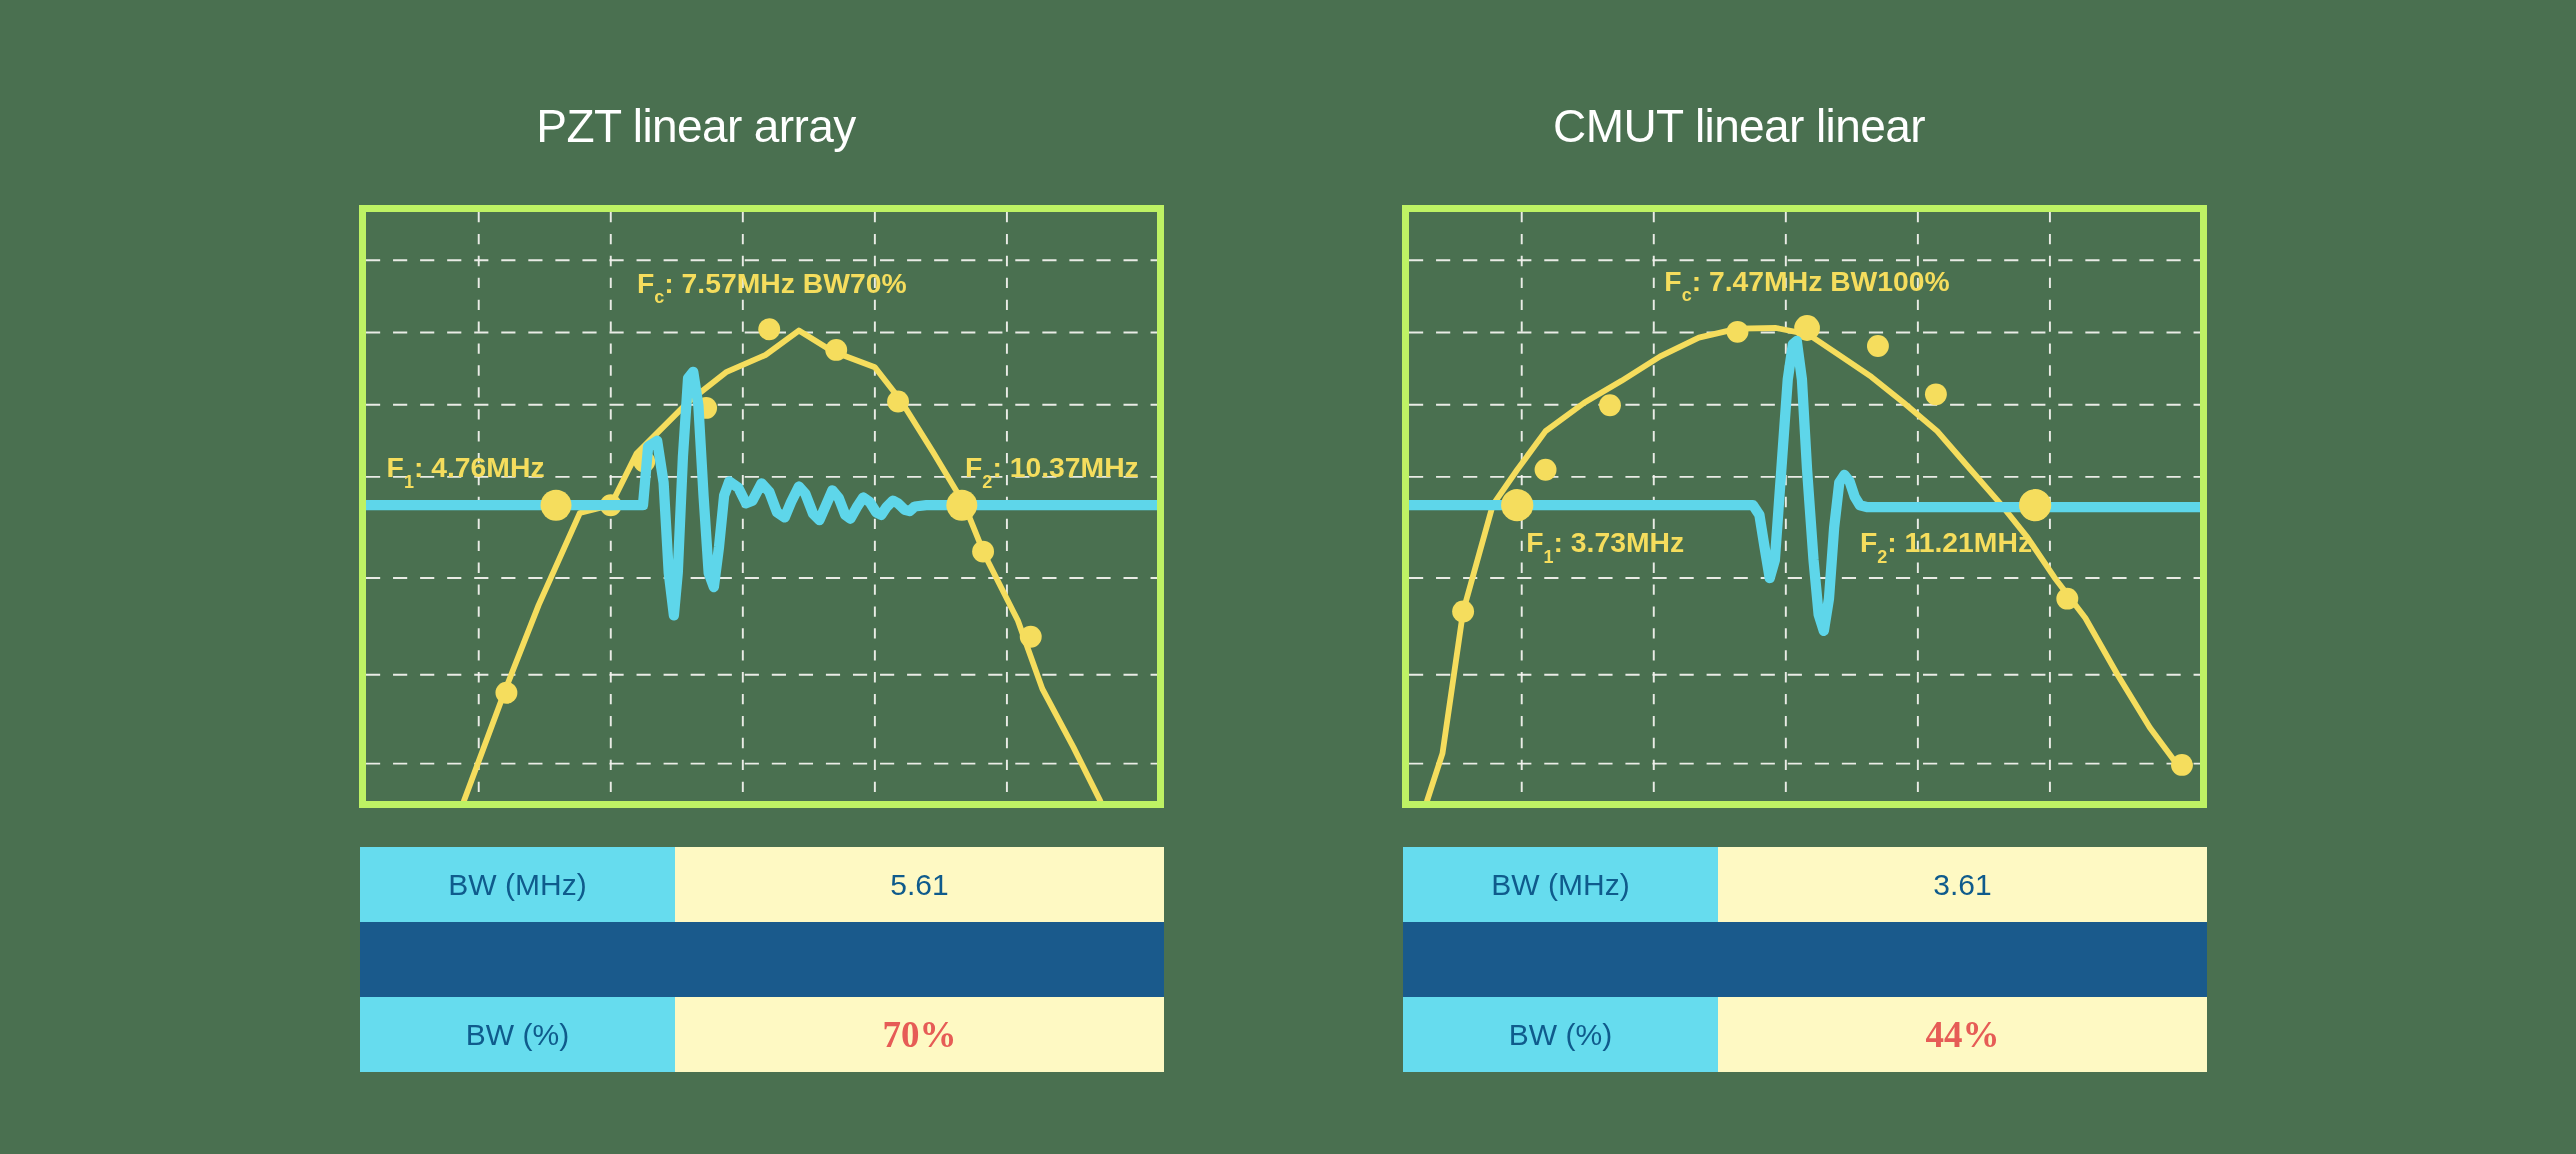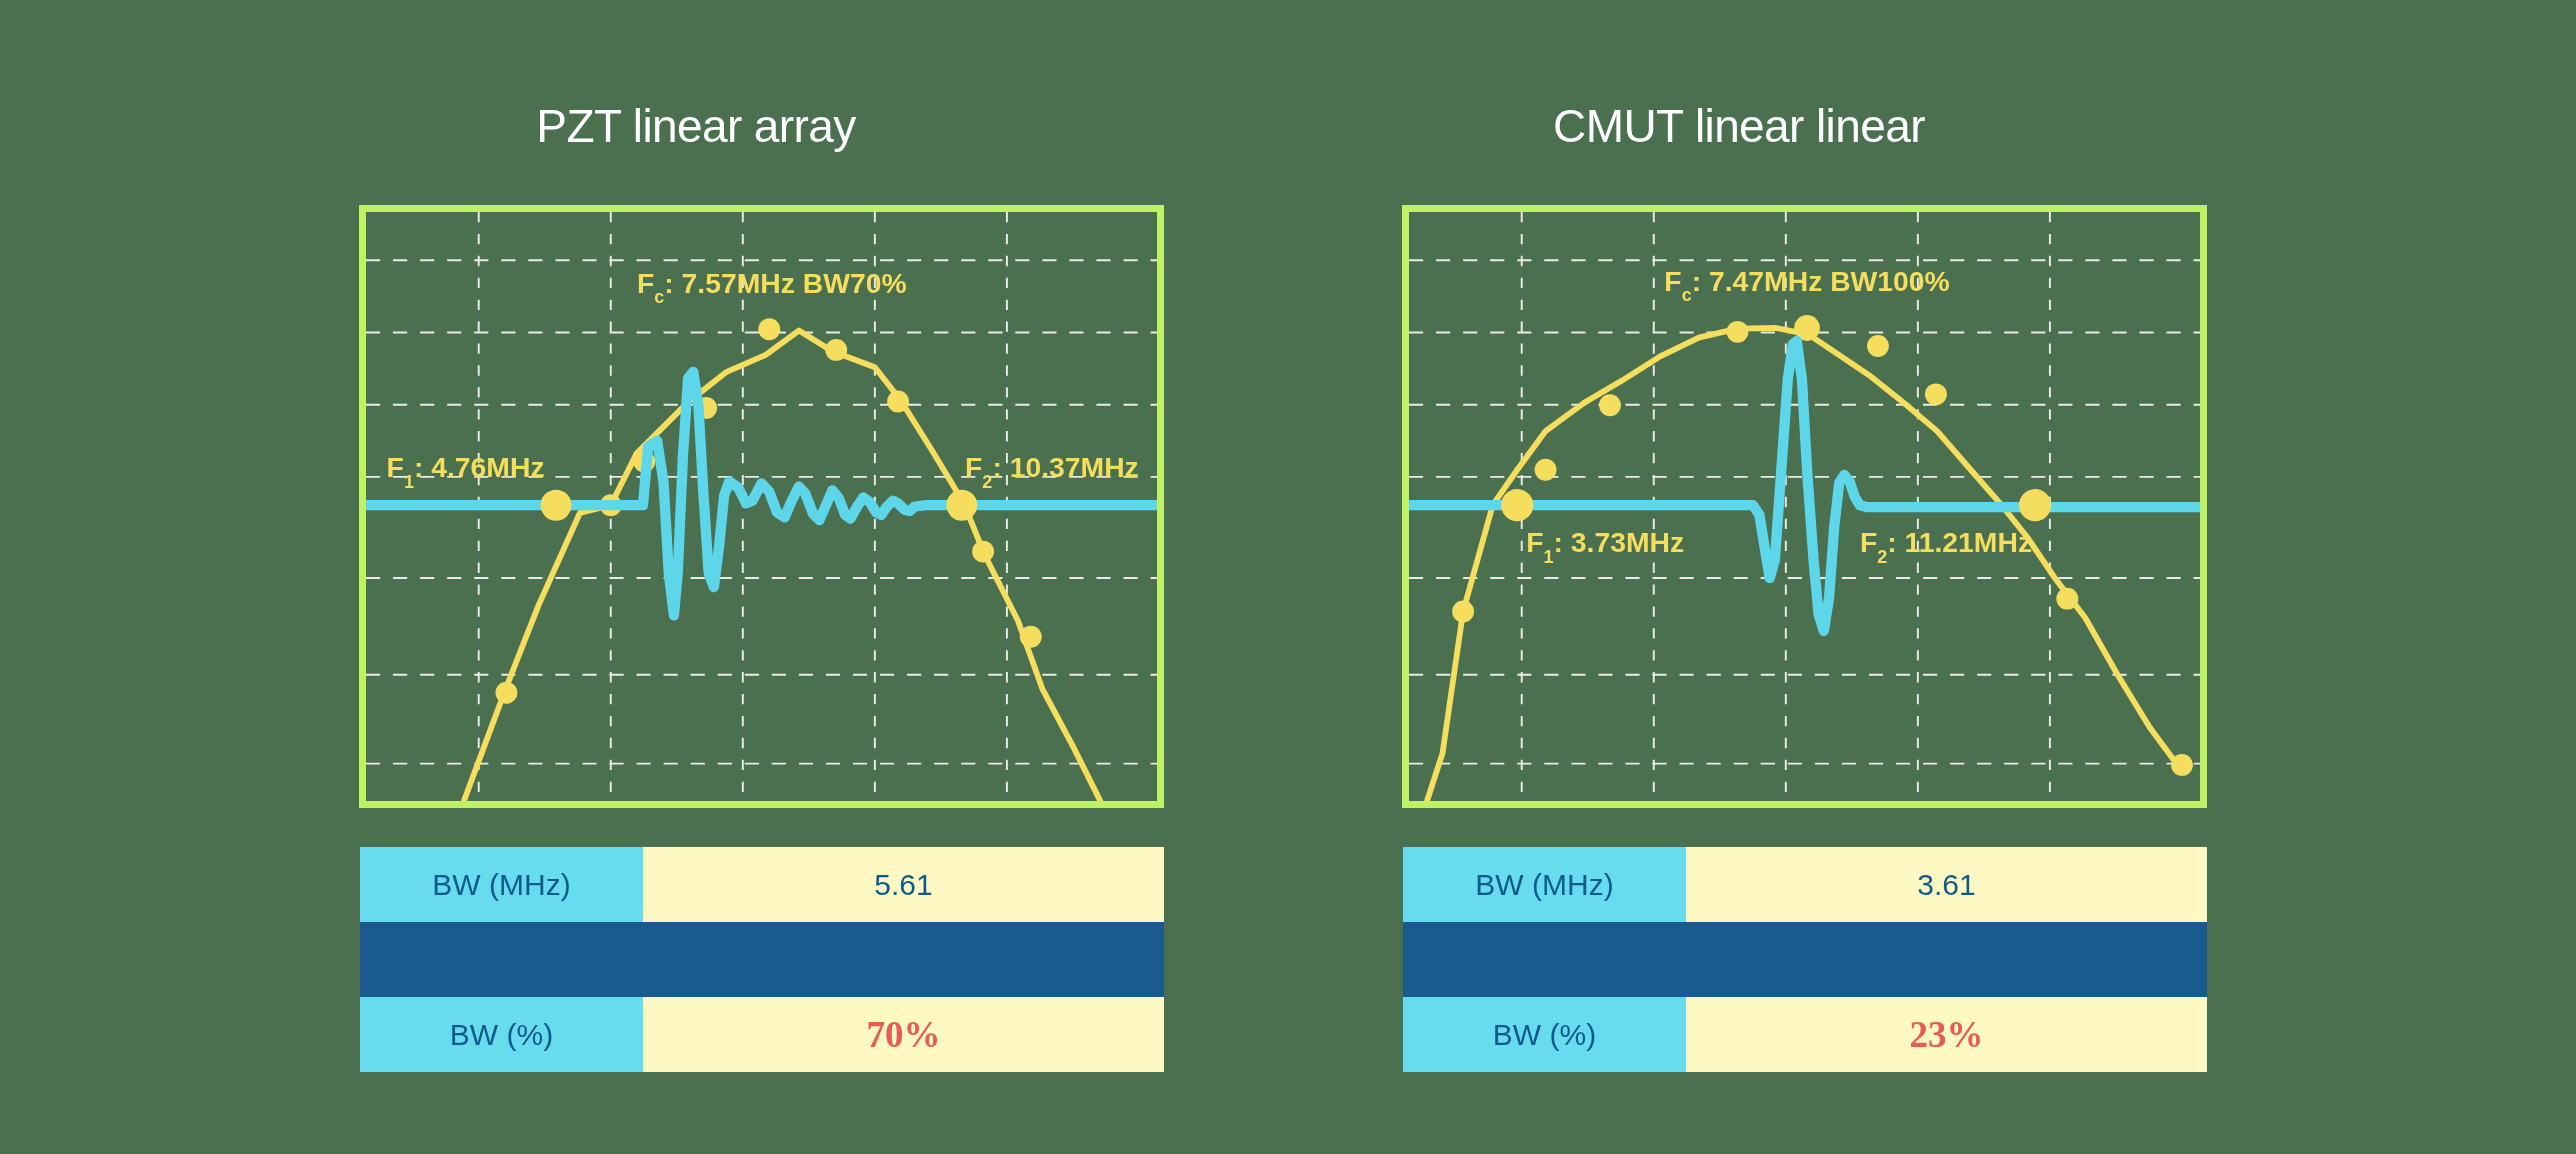--- a/index.html
+++ b/index.html
@@ -71,21 +71,21 @@
     position: absolute;
     top: 847px;
     left: 115px;
     width: 804px;
     height: 150px;
     border-collapse: collapse;
     table-layout: fixed;
   }
   .bw-table tr { height: 75px; }
   .bw-table td {
-    padding: 0;
+    padding: 16px;
     text-align: center;
     vertical-align: middle;
     line-height: 1;
   }
   .th-cell {
     background: #66dcee;
     color: #0f5b8c;
     font-size: 30px;
     font-weight: 400;
     width: 283px;
@@ -280,20 +280,20 @@
         <tr>
           <td class="th-cell">BW (MHz)</td>
           <td class="val-cell">3.61</td>
         </tr>
         <tr class="divider-row">
           <td></td>
             <td></td>
         </tr>
         <tr>
           <td class="th-cell">BW (%)</td>
-          <td class="val-cell pct">23%</td>
+          <td class="val-cell pct">44%</td>
         </tr>
       </tbody>
     </table>
   </div>
 
 </div>
 
 
 </body></html>

